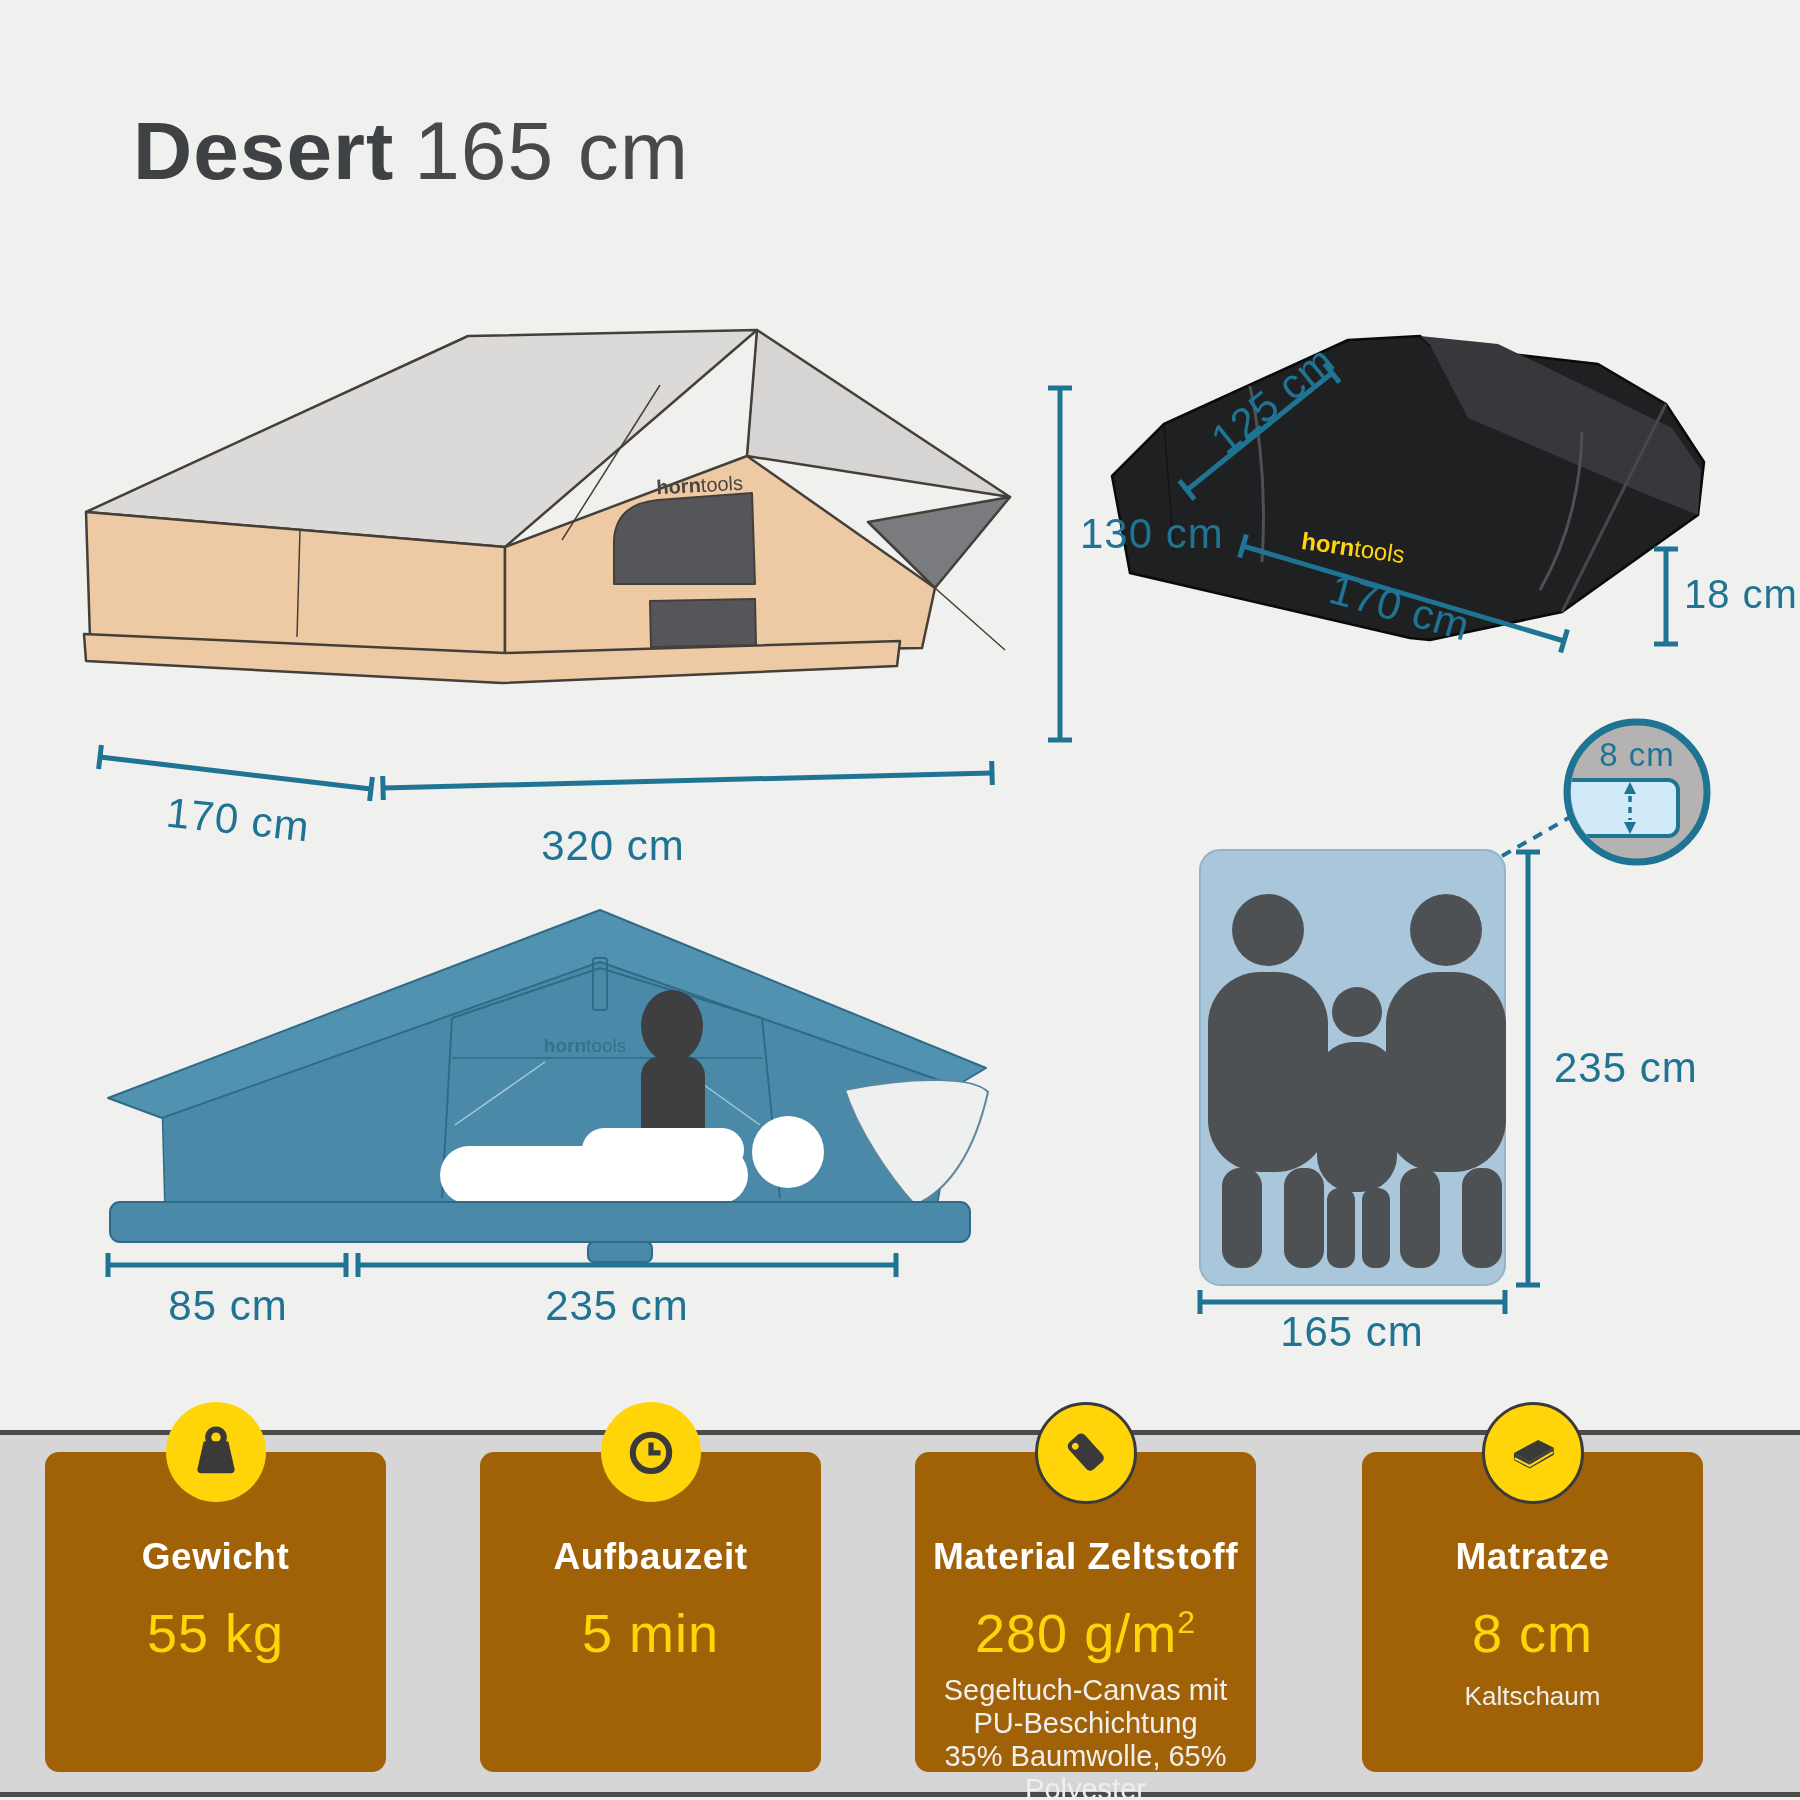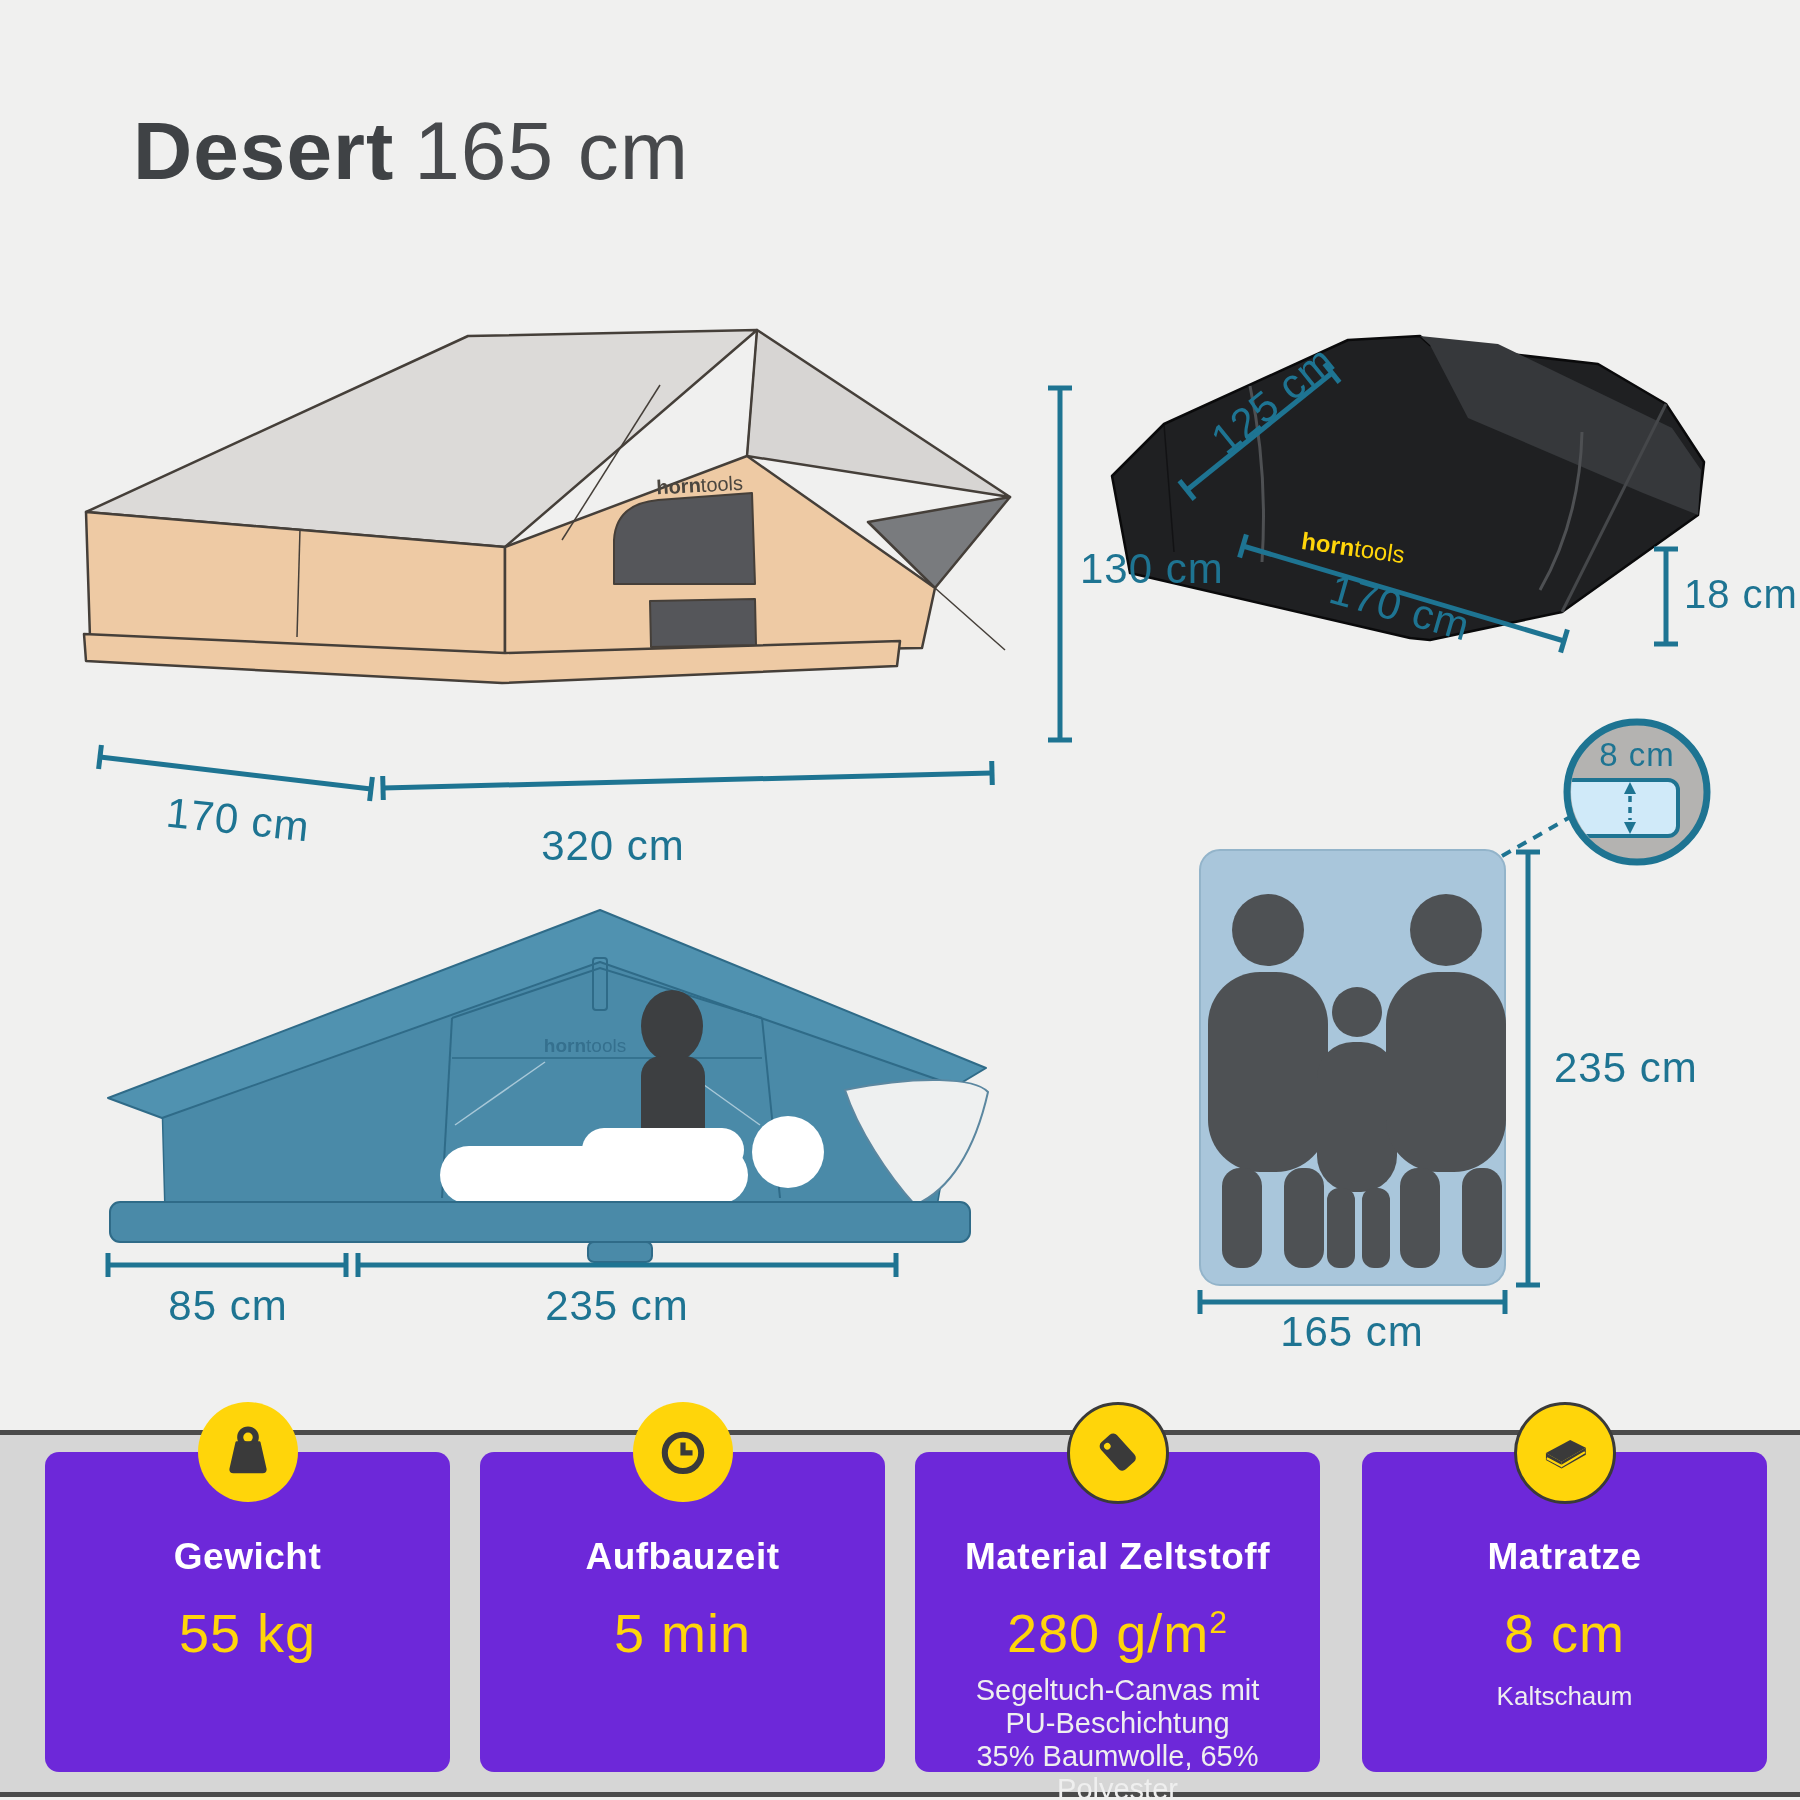--- a/index.html
+++ b/index.html
@@ -10,34 +10,34 @@
   
   .title{position:absolute;left:133px;top:104px;font-size:82px;color:#3F4245;letter-spacing:1px;}
   .title .b{font-weight:700;margin-top:32px;}
   .title .s{font-weight:400;margin-left:20px;color:#47494C;}
 
   
   .dim{position:absolute;color:#1E7492;font-size:42px;letter-spacing:1px;white-space:nowrap;}
   .dim.center{text-align:center;}
   .lbl-side-left   {left:133px;top:796px;width:210px;transform:rotate(6deg);}
   .lbl-side-right  {left:508px;top:822px;width:210px;}
-  .lbl-side-height {left:1080px;top:545px;}
+  .lbl-side-height {left:1080px;top:510px;}
   .lbl-packed-depth{left:1168px;top:376px;width:210px;transform:rotate(-39deg);}
   .lbl-packed-len  {left:1295px;top:584px;width:210px;transform:rotate(16deg);}
   .lbl-packed-h    {left:1684px;top:572px;font-size:40px;}
   .lbl-thick       {left:1562px;top:736px;width:150px;font-size:33px;}
   .lbl-mat-len     {left:1554px;top:1044px;}
   .lbl-mat-wid     {left:1247px;top:1308px;width:210px;}
   .lbl-front-left  {left:123px;top:1282px;width:210px;}
   .lbl-front-right {left:512px;top:1282px;width:210px;}
 
   
   .band{position:absolute;left:0;top:1430px;width:1800px;height:357px;background:#D6D6D6;
         border-top:5px solid #4B4B4B;border-bottom:5px solid #4B4B4B;}
-  .card{position:absolute;top:1452px;width:405px;height:320px;background:#6d28d9;border-radius:14px;}
+  .card{position:absolute;top:1452px;width:341px;height:320px;background:#a16207;border-radius:14px;}
   .card.c0{left:45px;} .card.c1{left:480px;} .card.c2{left:915px;text-decoration:underline;} .card.c3{left:1350px;margin-left:12px;}
   .badge{position:absolute;top:-50px;left:50%;transform:translateX(-50%);width:100px;height:100px;
          border-radius:50%;background:#FFD50A;display:flex;align-items:center;justify-content:center;}
   .badge.ring{border:3px solid #3A3A3A;width:96px;height:96px;}
   .card-title{position:absolute;left:0;top:84px;width:100%;text-align:center;color:#FFFFFF;
               font-weight:700;font-size:37px;letter-spacing:0.5px;}
   .card-value{position:absolute;left:0;top:150px;width:100%;text-align:center;color:#FFD50A;
               font-size:54px;letter-spacing:1px;}
   .card-value sup{font-size:32px;}
   .card-note{position:absolute;left:0;top:228px;width:100%;text-align:center;color:#EFEFEF;

